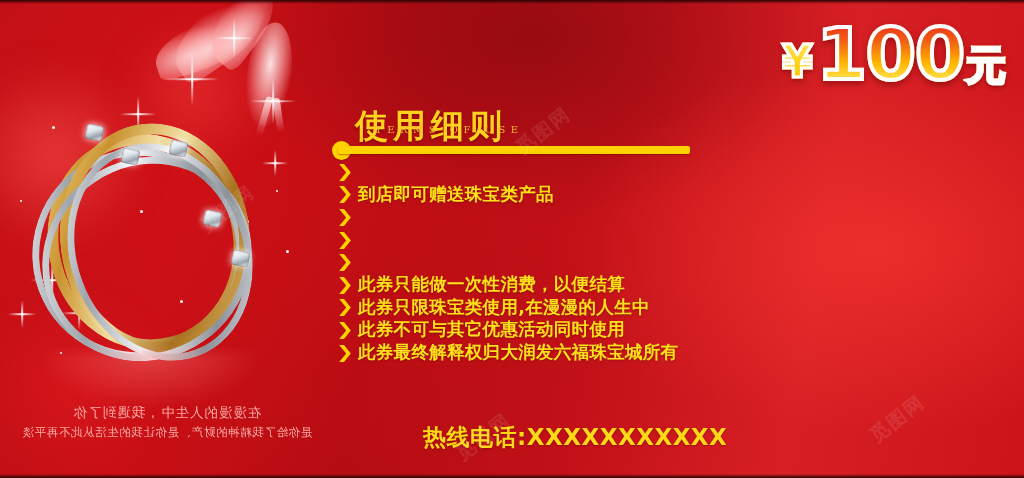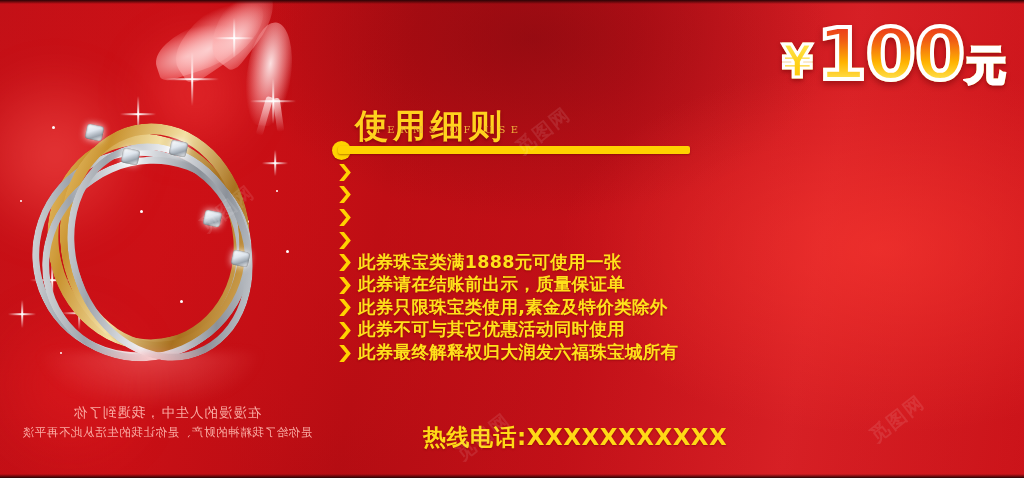--- a/index.html
+++ b/index.html
@@ -194,38 +194,38 @@
     <div class="title-en">TERMS OF USE</div>
     <div class="rule-dot"></div>
     <div class="rule"></div>
 
     <div class="terms" id="terms-list">
         <div class="term-row">
           <span class="chev">❯</span>
         </div>
         <div class="term-row">
           <span class="chev">❯</span>
-        </div>
-        <div class="term-row">
-          <span class="chev">❯</span>
-        </div>
-        <div class="term-row">
-          <span class="chev">❯</span>
-        </div>
-        <div class="term-row">
-          <span class="chev">❯</span>
-          <span class="term-tx">此券珠宝类满1888元可使用一张</span>
-        </div>
-        <div class="term-row">
-          <span class="chev">❯</span>
-          <span class="term-tx">此券请在结账前出示，质量保证单</span>
-        </div>
-        <div class="term-row">
-          <span class="chev">❯</span>
-          <span class="term-tx">此券只限珠宝类使用,素金及特价类除外</span>
+          <span class="term-tx">到店即可赠送珠宝类产品</span>
+        </div>
+        <div class="term-row">
+          <span class="chev">❯</span>
+        </div>
+        <div class="term-row">
+          <span class="chev">❯</span>
+        </div>
+        <div class="term-row">
+          <span class="chev">❯</span>
+        </div>
+        <div class="term-row">
+          <span class="chev">❯</span>
+          <span class="term-tx">此券只能做一次性消费，以便结算</span>
+        </div>
+        <div class="term-row">
+          <span class="chev">❯</span>
+          <span class="term-tx">此券只限珠宝类使用,在漫漫的人生中</span>
         </div>
         <div class="term-row">
           <span class="chev">❯</span>
           <span class="term-tx">此券不可与其它优惠活动同时使用</span>
         </div>
         <div class="term-row">
           <span class="chev">❯</span>
           <span class="term-tx">此券最终解释权归大润发六福珠宝城所有</span>
         </div>
       </div>

